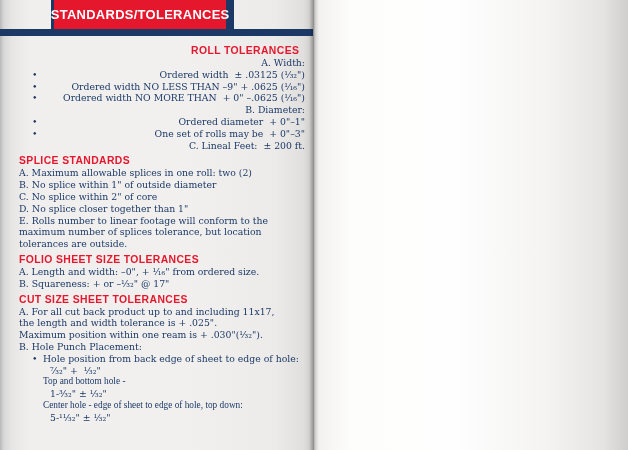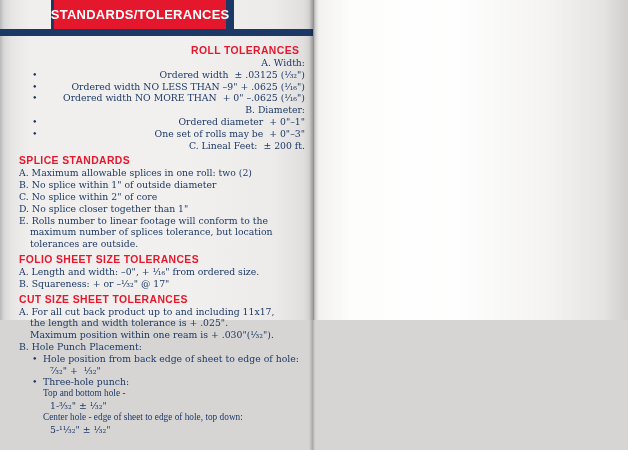--- a/index.html
+++ b/index.html
@@ -5,21 +5,21 @@
   :root{
     --red:#e5172d;
     --navy:#1c3966;
   }
   html,body{margin:0;padding:0;background:#d6d5d4;}
   .stage{
     position:relative;width:628px;height:450px;overflow:hidden;
     font-family:"DejaVu Serif","Liberation Serif",serif;
   }
   
-  .page{position:absolute;top:0;height:320px;}
+  .page{position:absolute;top:0;height:450px;}
   .page.left{
     left:0;width:313px;
     background:linear-gradient(90deg,#b9b8b8 0px,#d9d8d8 4px,#e7e6e5 12px,#f0efee 30px,#f1f0ef 60%,#eceBea 88%,#e0dfde 97%,#c9c8c7 100%);
   }
   .page.right{
     left:313px;width:315px;
     background:linear-gradient(90deg,#9e9d9d 0px,#cfcecd 2px,#f2f1f0 6px,#fdfdfc 12%,#fefefe 45%,#f4f3f2 75%,#e5e4e3 92%,#cfcecd 100%);
   }
   .spine{
     position:absolute;left:309px;top:0;width:7px;height:450px;
@@ -43,21 +43,21 @@
   .content{position:absolute;color:var(--navy);}
   .lc{left:19px;top:45px;width:286px;font-size:9.3px;line-height:11.8px;}
   .sec{margin-top:4px;}
   .sec:first-child{margin-top:0;text-align:right;}
   .shead{
     font-family:"Liberation Sans","DejaVu Sans",sans-serif;font-weight:700;
     font-size:10.6px;line-height:10px;letter-spacing:.4px;color:var(--red);
     margin-bottom:2px;transform-origin:left;transform:scaleX(.98);
   }
   .ln{white-space:pre-wrap;}
-  .k-c1{margin-left:11px;}
+  .k-c1{margin-left:0;}
   .k-l1{margin-left:24px;font-family:Liberation Serif, serif;}
   .k-l2{margin-left:31px;}
   .k-b1{position:relative;padding-left:24px;}
   .k-b1::before{content:"\2022";position:absolute;left:13px;}
 </style>
 </head>
 <body>
 
 <div class="stage">
 
@@ -94,21 +94,20 @@
           <div class="ln k-l0">B. Squareness: + or –¹⁄₃₂" @ 17"</div>
         </div>
         <div class="sec">
           <div class="shead">CUT SIZE SHEET TOLERANCES</div>
           <div class="ln k-l0">A. For all cut back product up to and including 11x17,</div>
           <div class="ln k-c1">the length and width tolerance is + .025".</div>
           <div class="ln k-c1">Maximum position within one ream is + .030"(¹⁄₃₂").</div>
           <div class="ln k-l0">B. Hole Punch Placement:</div>
           <div class="ln k-b1">Hole position from back edge of sheet to edge of hole:</div>
           <div class="ln k-l2">⁷⁄₃₂" +  ¹⁄₃₂"</div>
-          <div class="ln k-b1">Three-hole punch:</div>
           <div class="ln k-l1">Top and bottom hole -</div>
           <div class="ln k-l2">1-³⁄₃₂" ± ¹⁄₃₂"</div>
           <div class="ln k-l1">Center hole - edge of sheet to edge of hole, top down:</div>
           <div class="ln k-l2">5-¹¹⁄₃₂" ± ¹⁄₃₂"</div>
         </div>
       </div>
   </div>
 
   <div class="page right">
     

